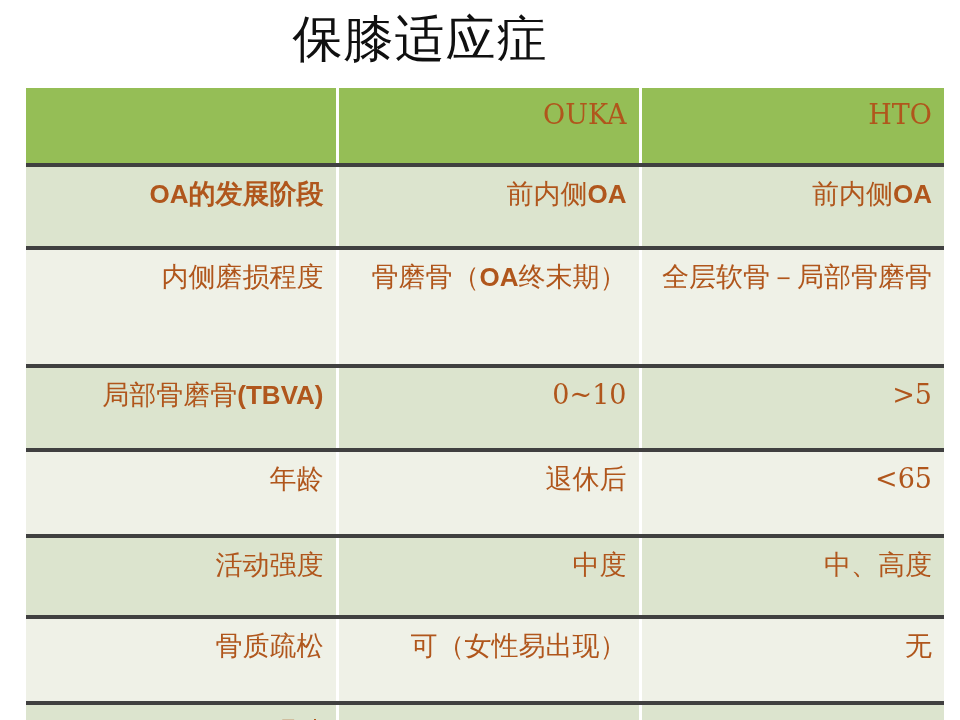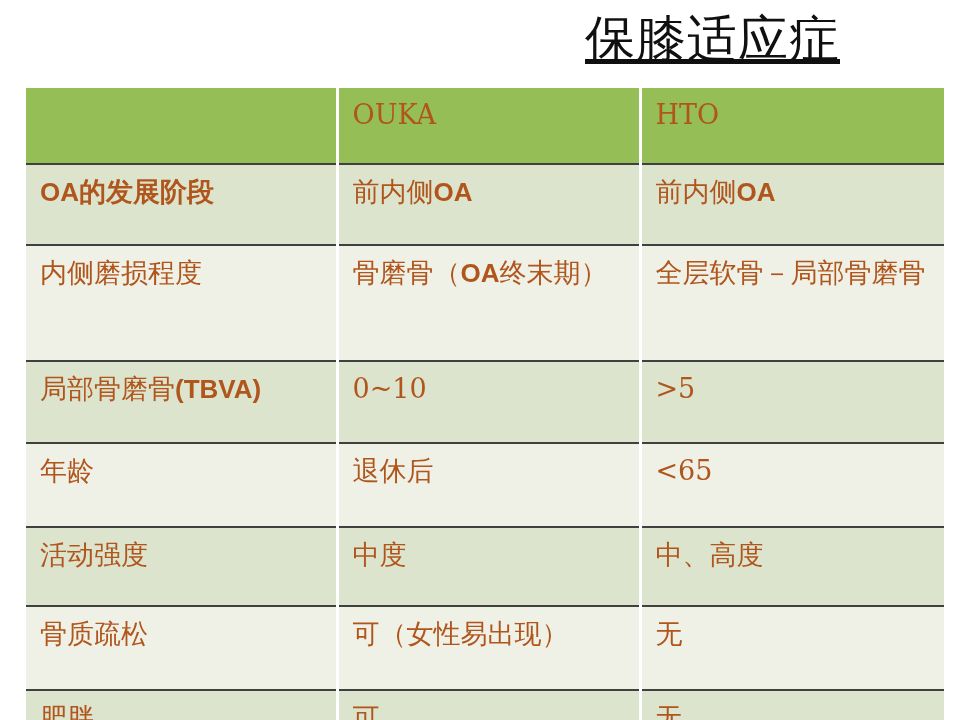--- a/index.html
+++ b/index.html
@@ -21,50 +21,49 @@
     width: 960px;
     height: 720px;
     background: #ffffff;
   }
 
   #slide-title {
     position: absolute;
     left: 0;
     top: 8px;
     width: 840px;
-    text-align: right;
+    text-align: center;
     font-family: "DejaVu Serif", "Liberation Serif", serif;
     font-size: 50px;
     line-height: 62px;
     color: #101010;
     letter-spacing: 1px;
     white-space: nowrap;
-    text-decoration: underline;
   }
 
   #comparison-table {
     position: absolute;
     left: 26px;
     top: 88px;
     width: 918px;
     border-collapse: collapse;
     table-layout: fixed;
   }
 
   #comparison-table col.c-label { width: 311px; }
   #comparison-table col.c-ouka  { width: 303px; }
   #comparison-table col.c-hto   { width: 304px; }
 
   #comparison-table td,
   #comparison-table th {
     vertical-align: top;
-    text-align: left;
+    text-align: right;
     padding: 9px 12px 6px 14px;
     border-right: 3px solid #ffffff;
-    border-bottom: 2px solid #404040;
+    border-bottom: 4px solid #404040;
     font-family: "DejaVu Serif", "Liberation Serif", serif;
     font-size: 27px;
     line-height: 36px;
     color: #b0561c;
     font-weight: normal;
   }
   #comparison-table td:last-child,
   #comparison-table th:last-child {
     border-right: none;
   }

